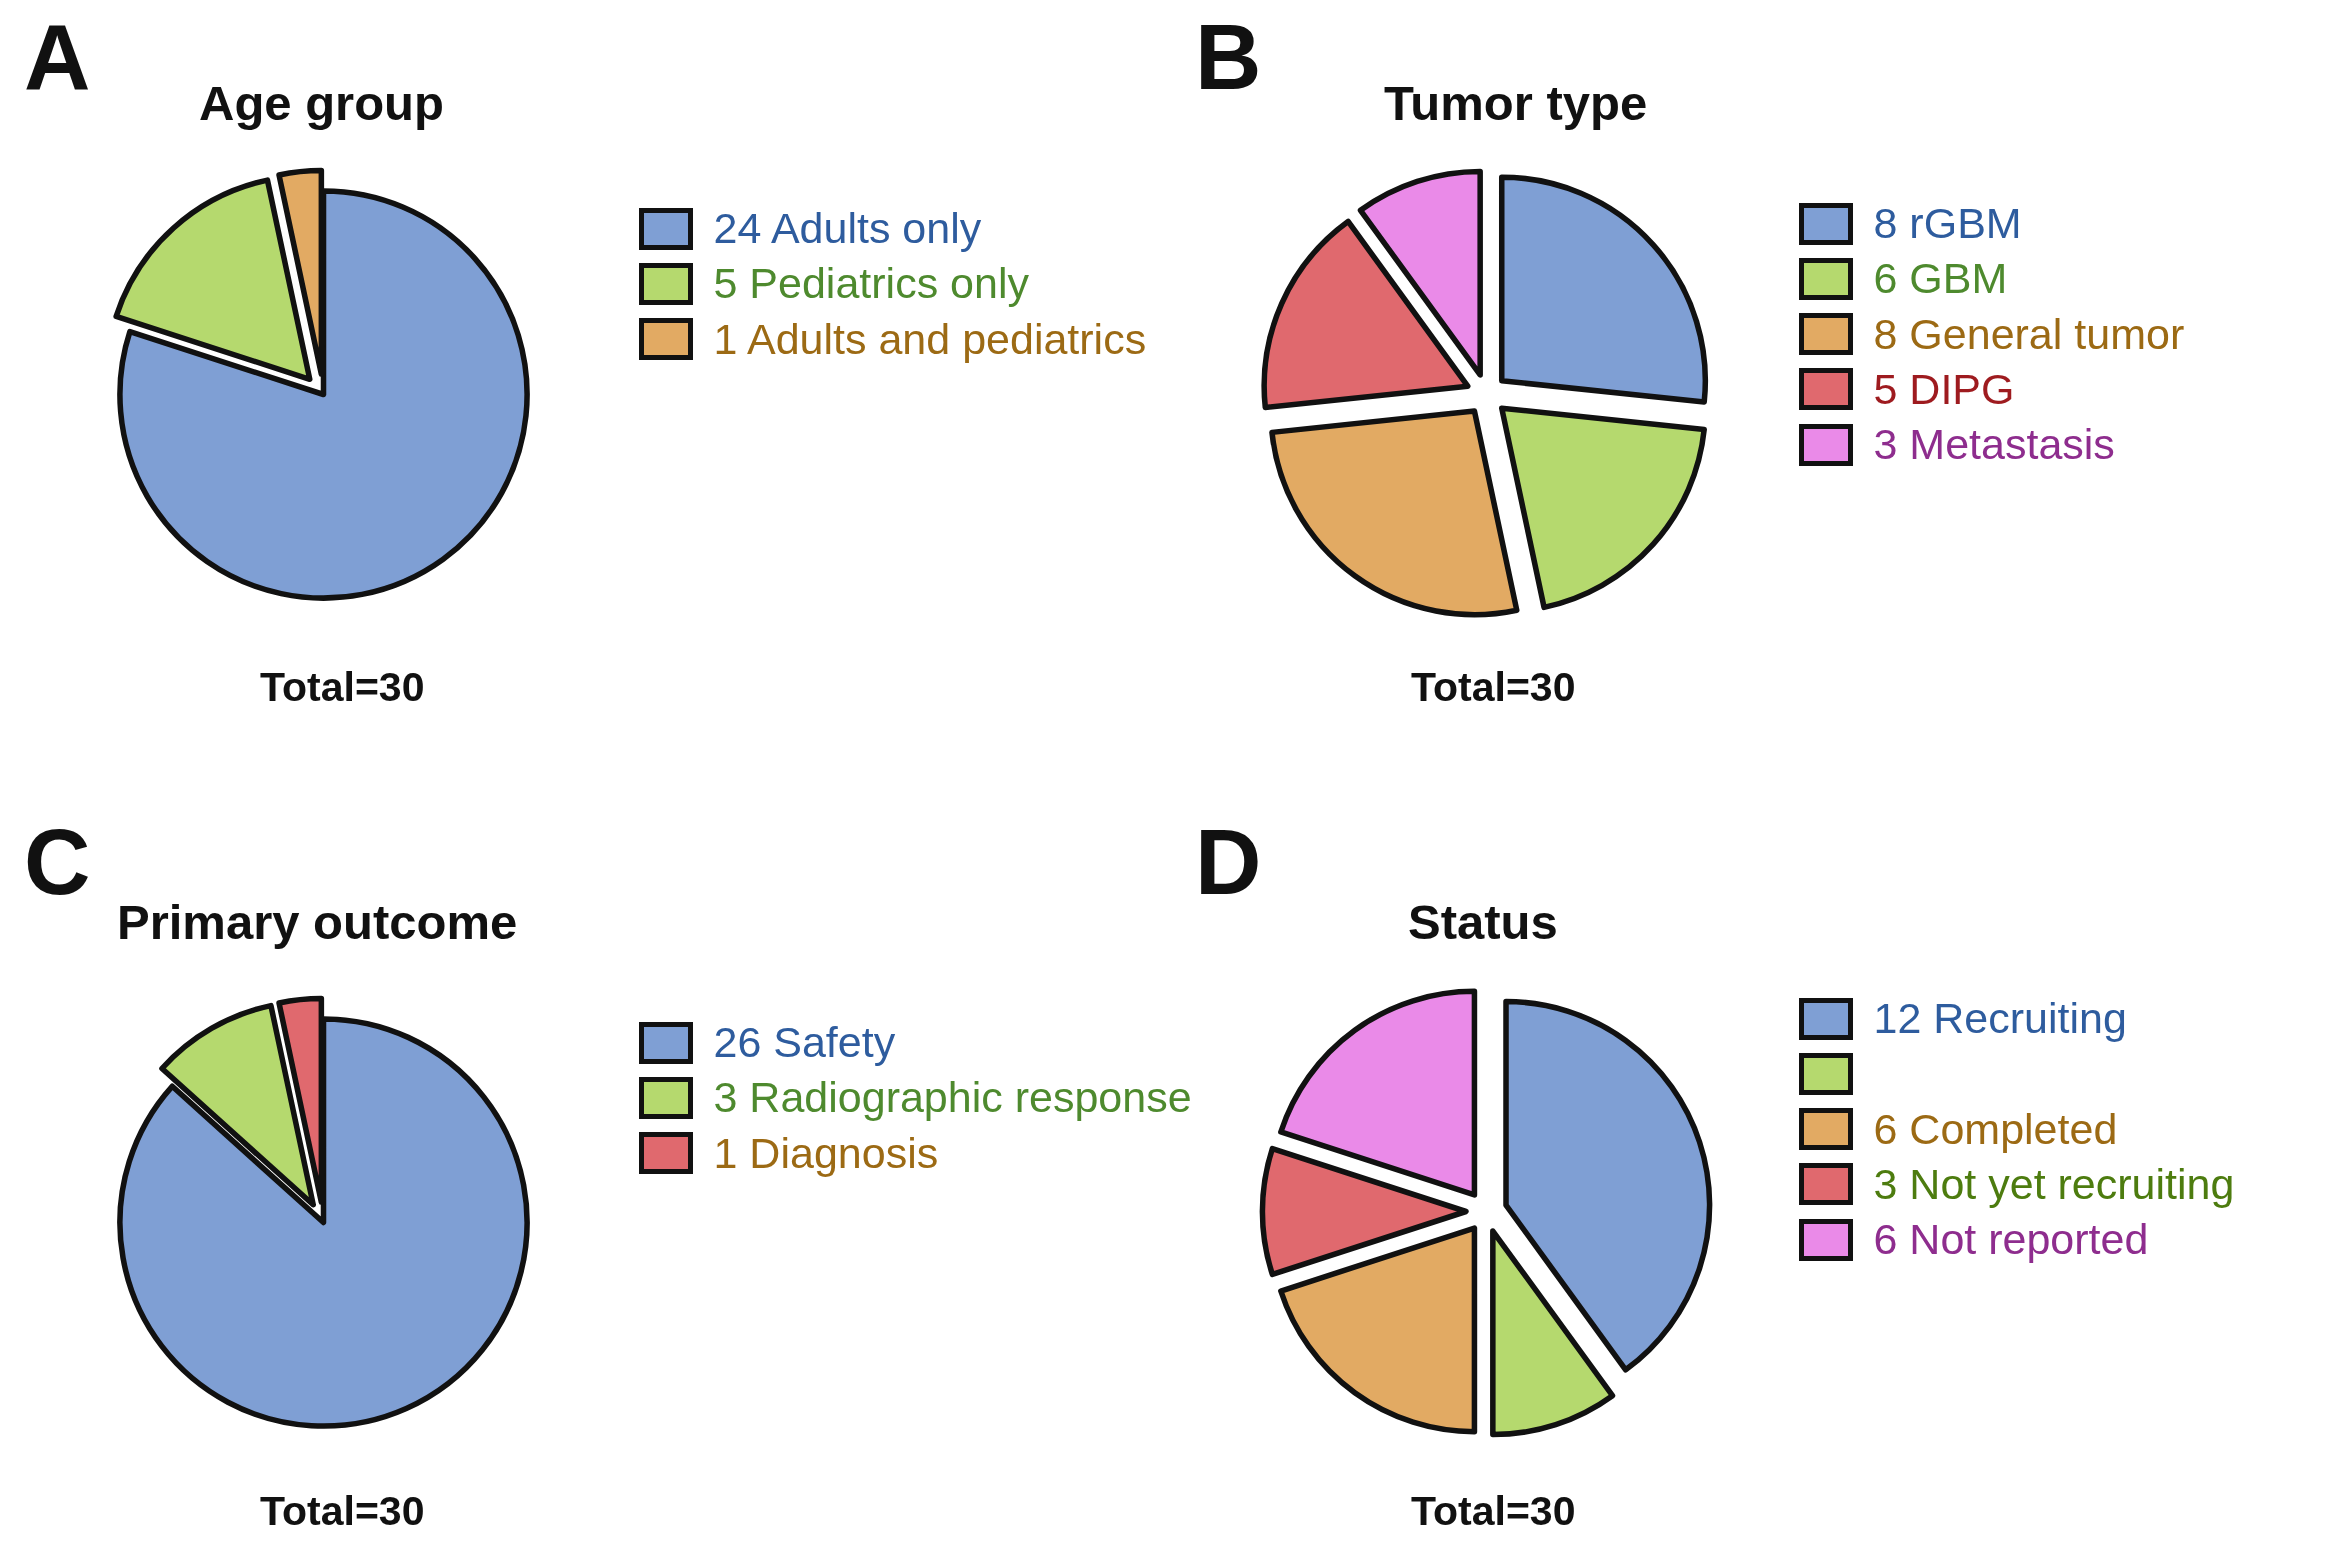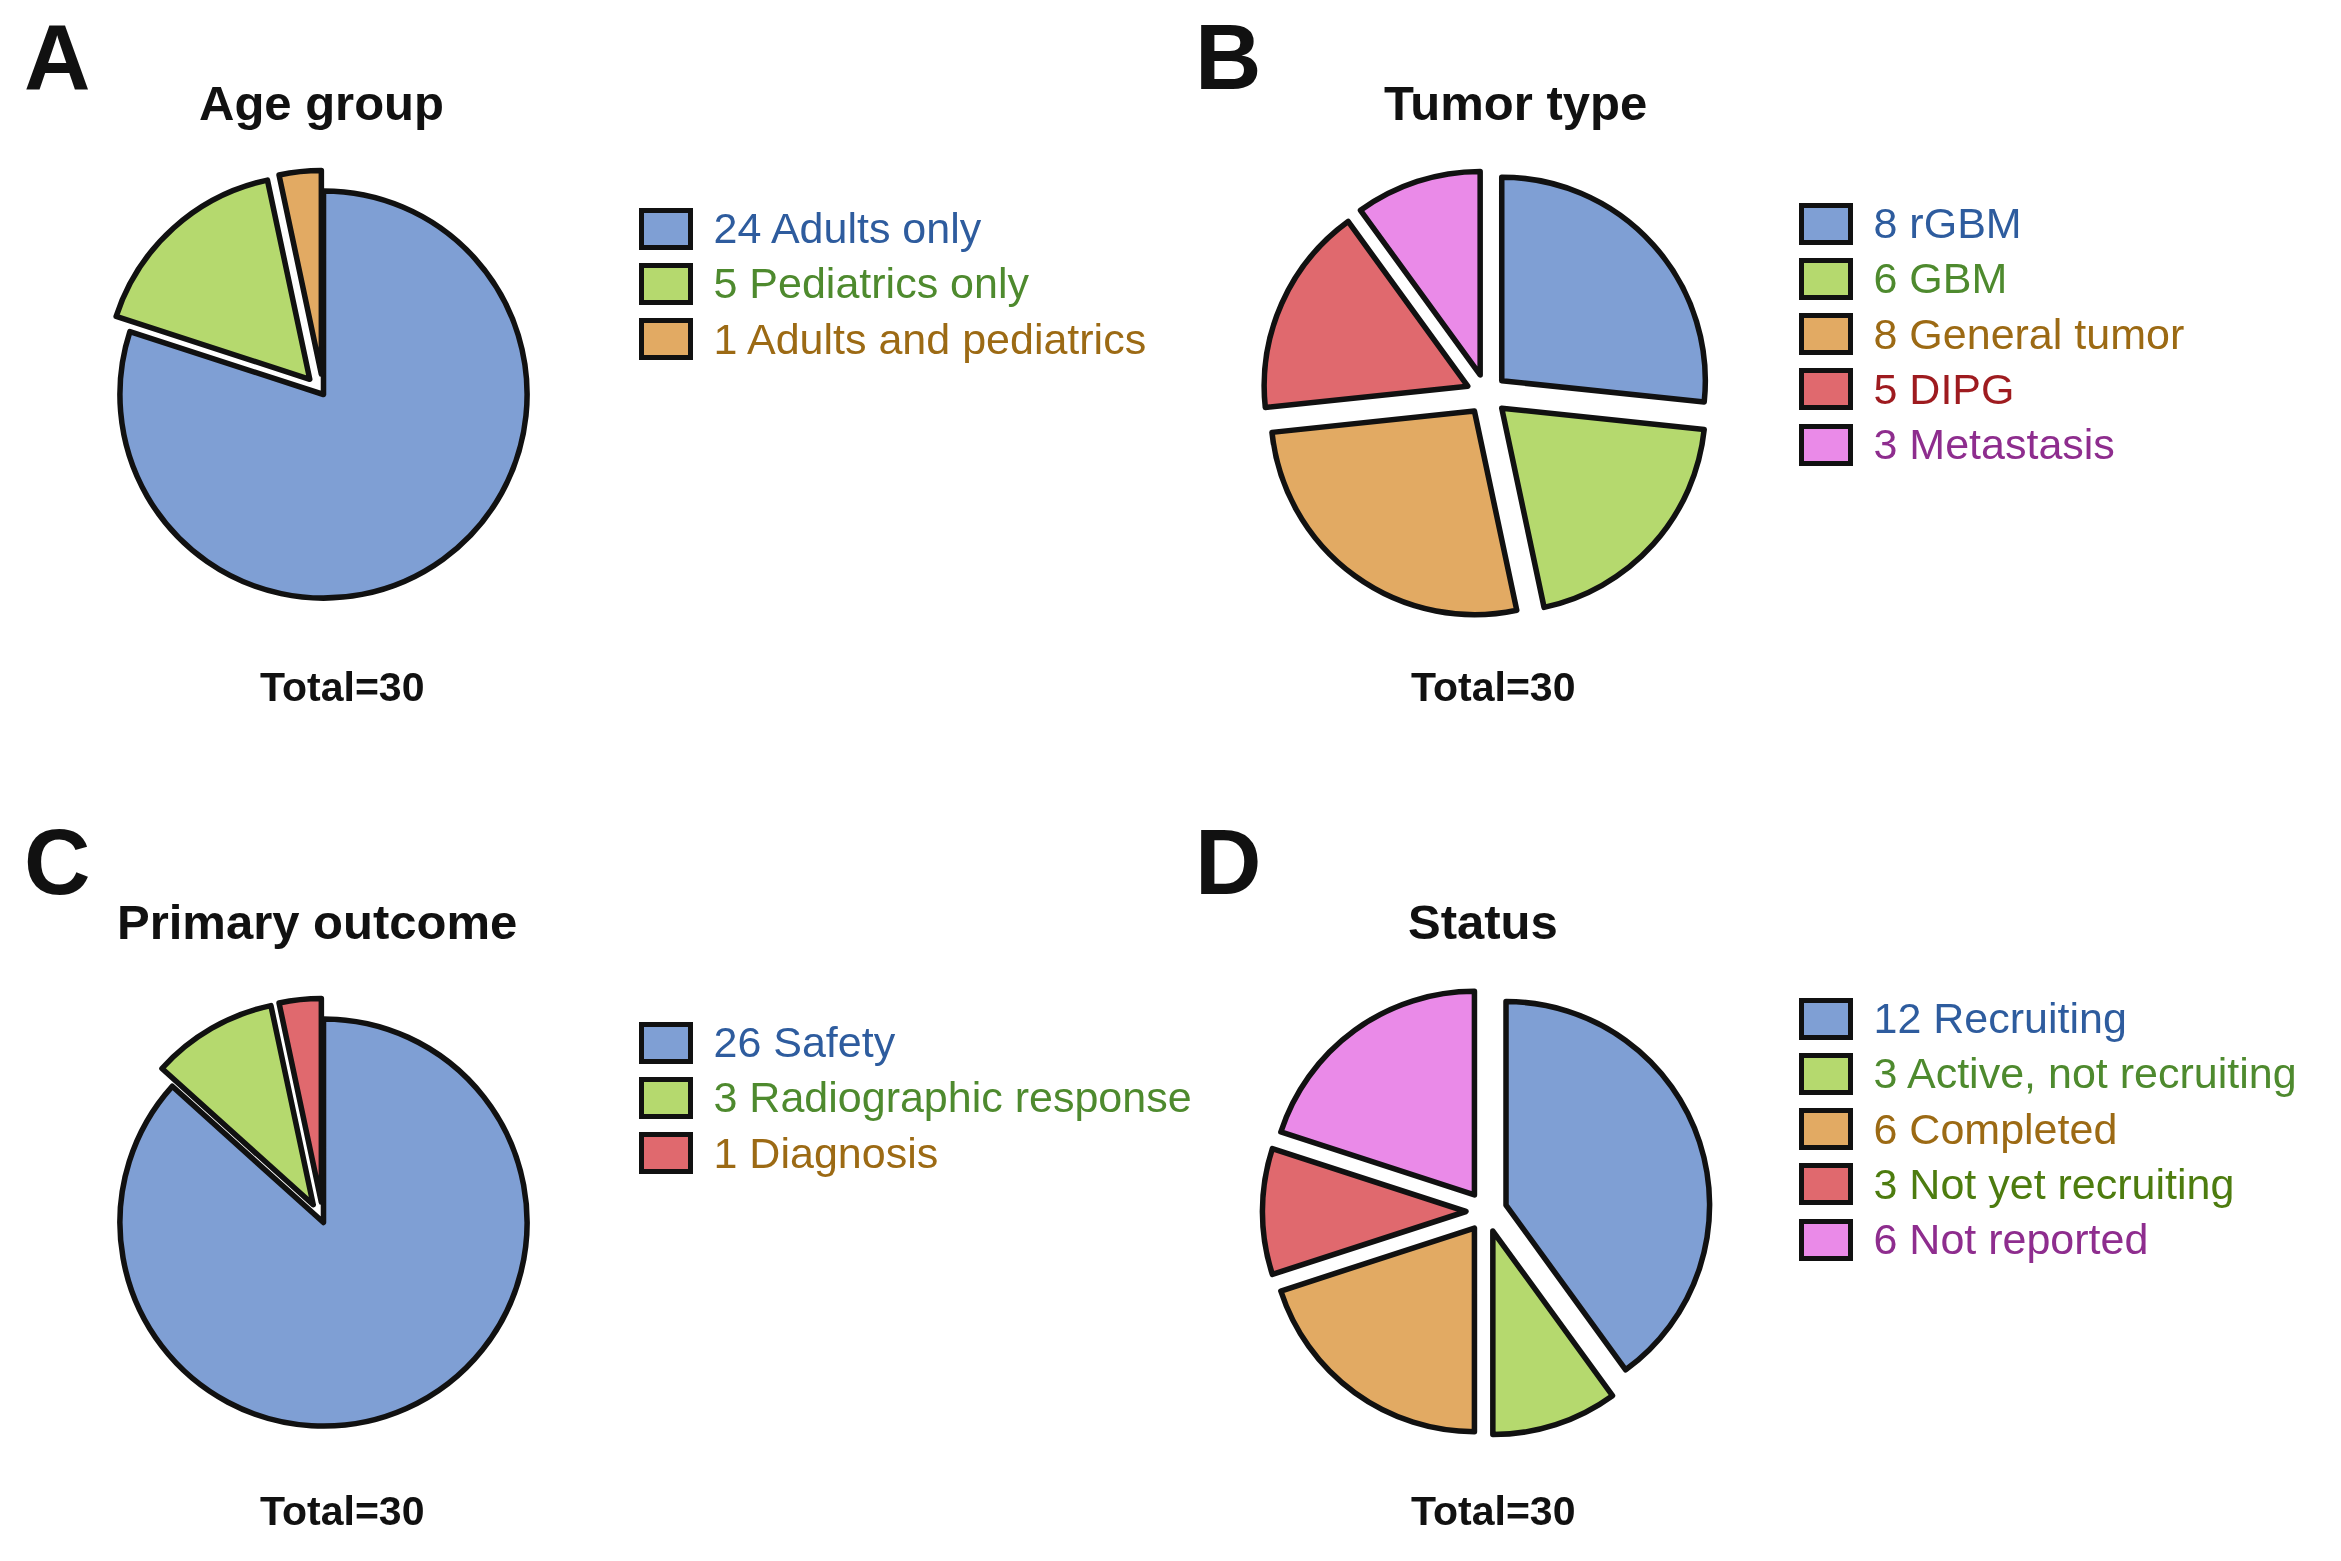--- a/index.html
+++ b/index.html
@@ -181,21 +181,20 @@
         <path d="M 304.7175834403957 308.9655581462514 L 59.345002236246074 229.23917359751488 A 258 258 0 0 1 304.71758344039563 50.9655581462514 Z" fill="#ea8ae8" stroke="#111111" stroke-width="7" stroke-linejoin="round"></path>
       </svg>
     <div class="panel-total" style="left:240px; top:710px;">Total=30</div>
     <div class="legend" id="legend-D" style="left:628px; top:213px;">
         <div class="legend-row">
           <span class="legend-swatch" style="background: rgb(127, 159, 212);"></span>
           <span class="legend-label" style="color: rgb(46, 92, 158);">12 Recruiting</span>
         </div>
         <div class="legend-row">
           <span class="legend-swatch" style="background: rgb(181, 217, 110);"></span>
-          <span class="legend-label" style="color: rgb(78, 138, 46);">3 Active, not recruiting</span>
         </div>
         <div class="legend-row">
           <span class="legend-swatch" style="background: rgb(226, 170, 99);"></span>
           <span class="legend-label" style="color: rgb(156, 106, 20);">6 Completed</span>
         </div>
         <div class="legend-row">
           <span class="legend-swatch" style="background: rgb(224, 105, 110);"></span>
           <span class="legend-label" style="color: #4d7c0f;">3 Not yet recruiting</span>
         </div>
         <div class="legend-row">

